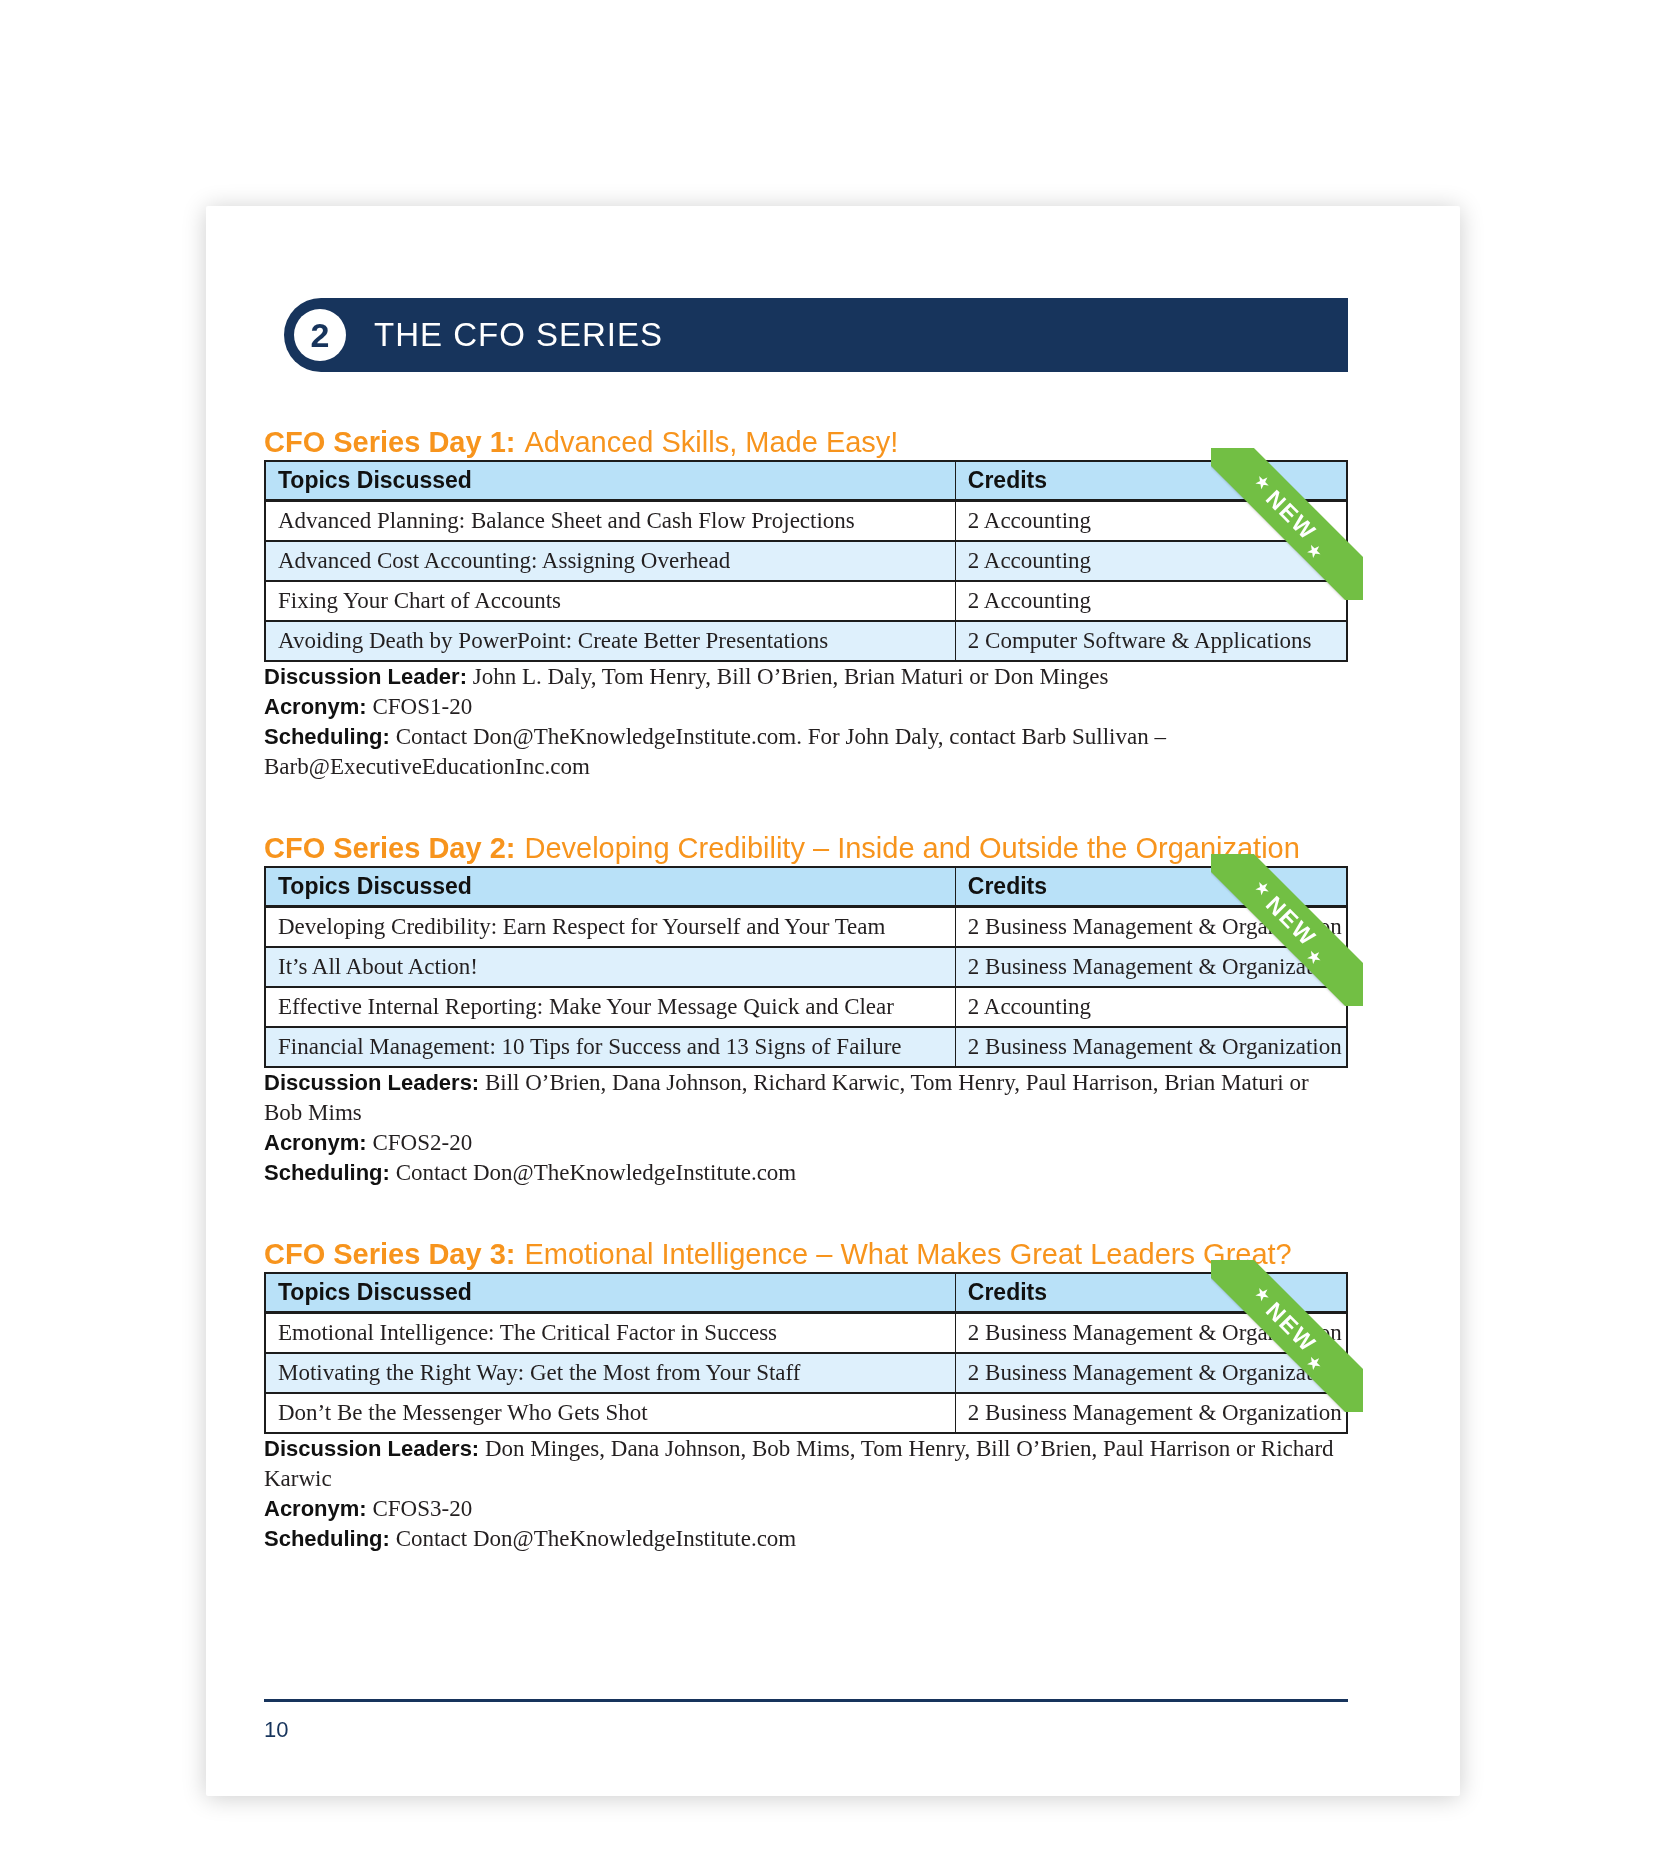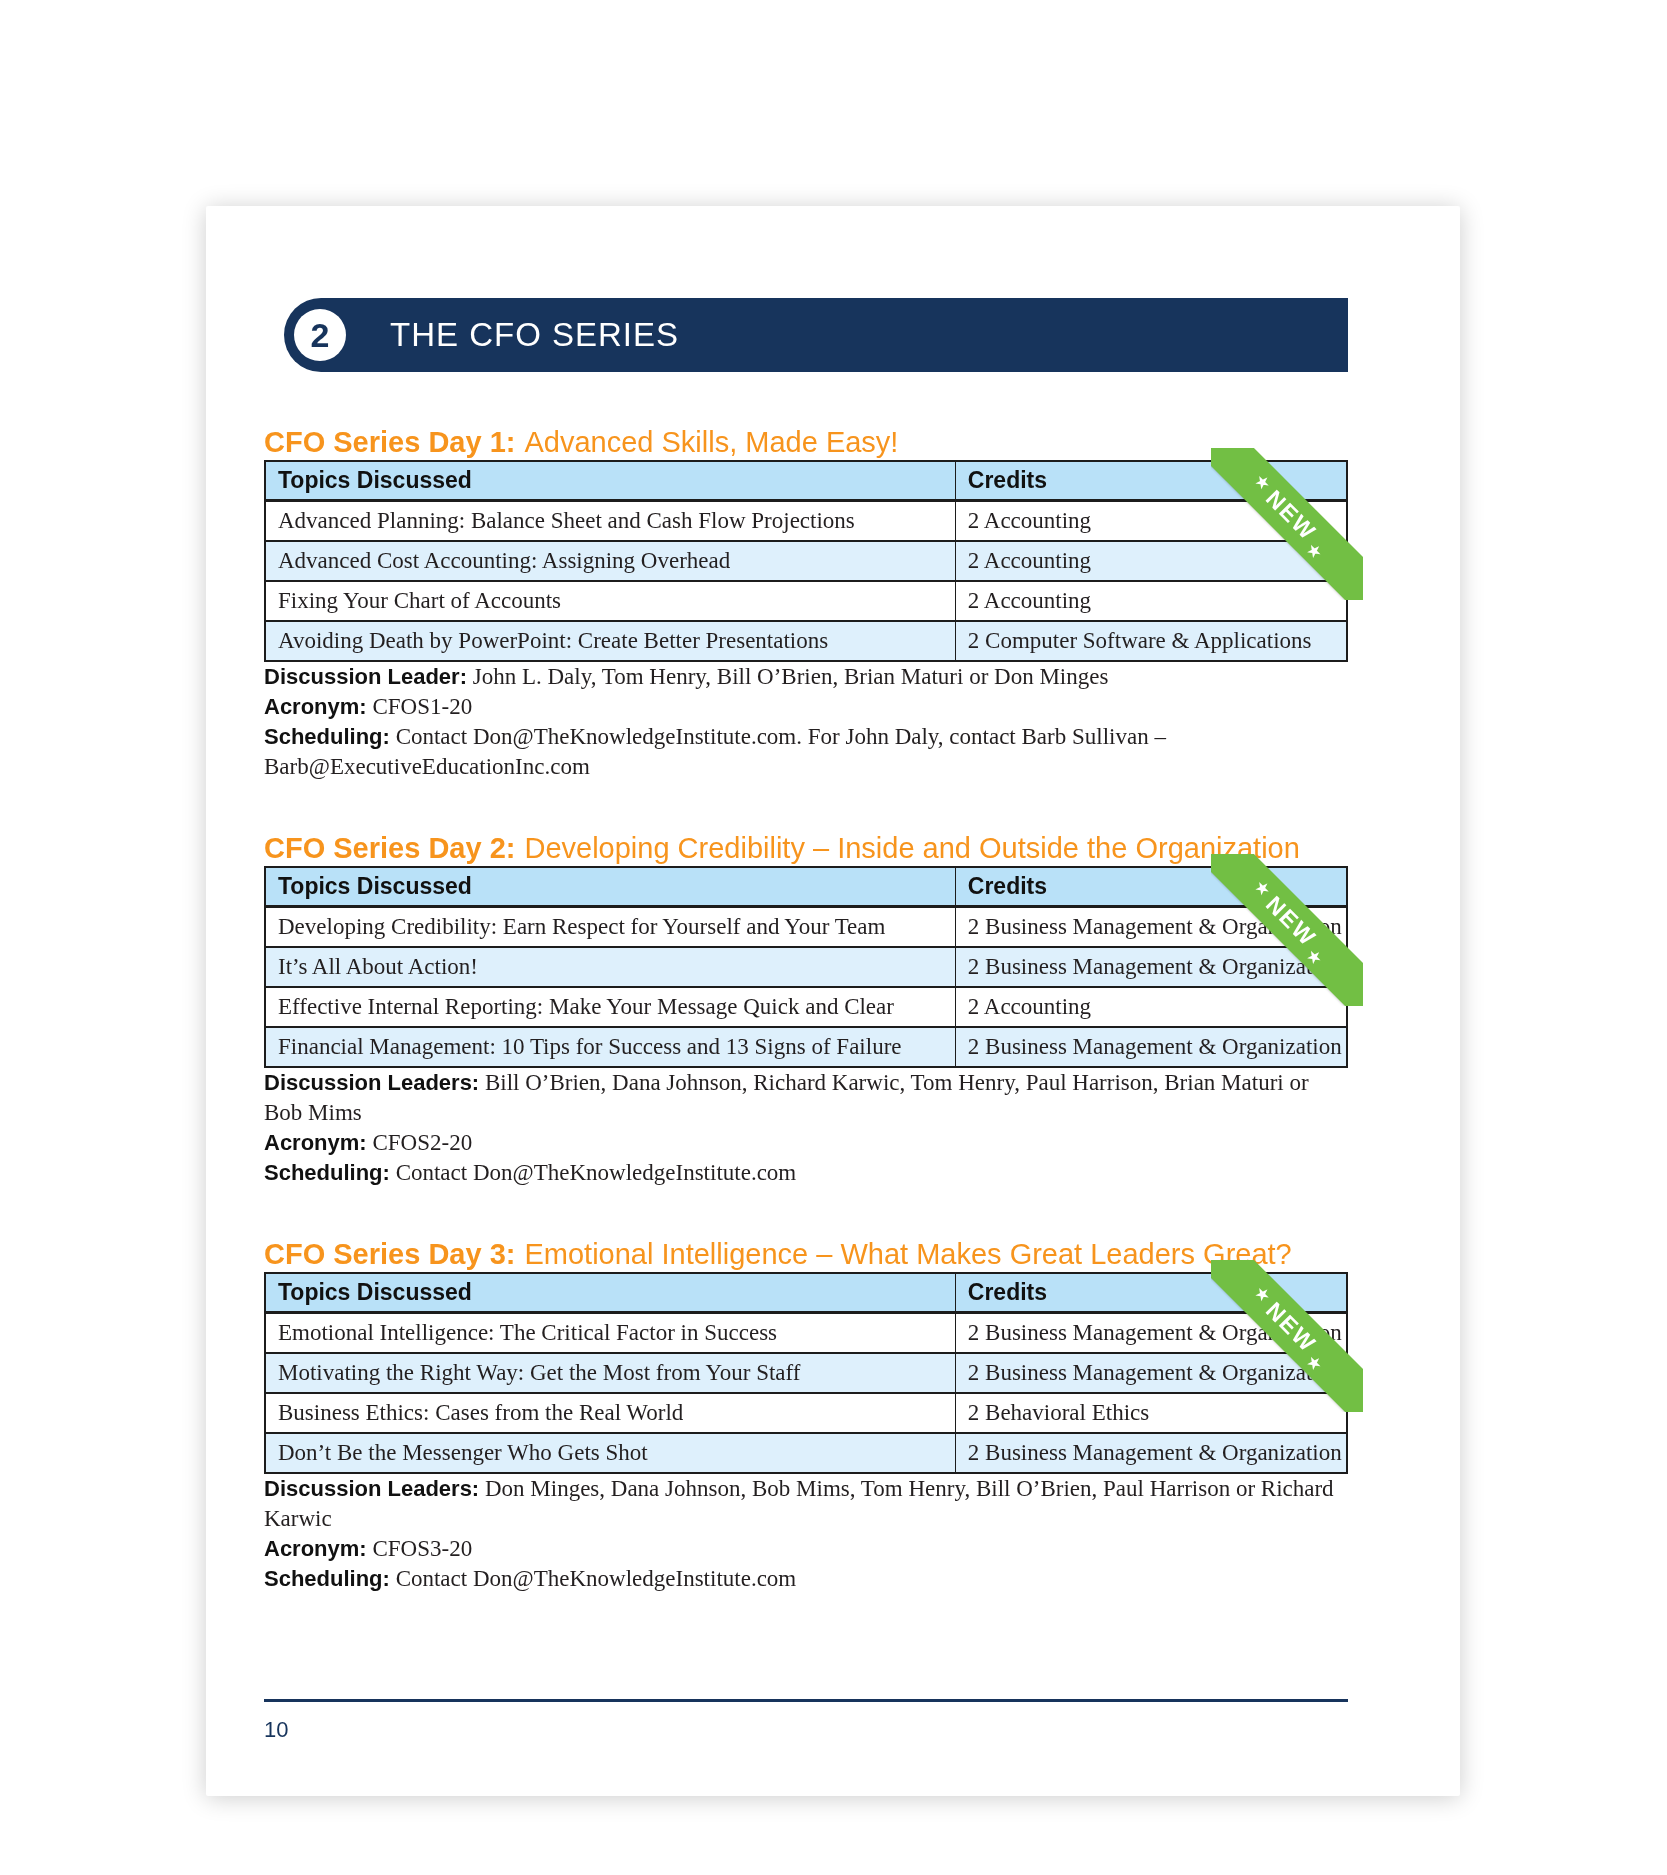--- a/index.html
+++ b/index.html
@@ -15,21 +15,21 @@
   .content { padding:0 112px 0 58px; }
 
   
   .title-bar { margin-top:92px; margin-left:20px; height:74px;
                background:#17345c; border-radius:37px 0 0 37px;
                display:flex; align-items:center; }
   .num-circle { width:52px; height:52px; margin-left:10px; border-radius:50%;
                 background:#ffffff; color:#17345c; font-weight:bold; font-size:34px;
                 display:flex; align-items:center; justify-content:center; flex:0 0 auto; }
   .page-title { color:#ffffff; font-size:33px; font-weight:400; letter-spacing:1px;
-                margin-left:44px; }
+                margin-left:28px; }
 
   
   .course { margin-top:48px; }
   .course:first-child { margin-top:52px; }
   .course-heading { font-size:29px; line-height:36px; color:#f7941d; font-weight:400; }
   .course-heading .hb { font-weight:bold; margin-right:9px; }
 
   .table-wrap { position:relative; }
   table { width:100%; border-collapse:collapse; table-layout:fixed;
           border:2px solid #1c1c1c; }
@@ -200,24 +200,20 @@
         <tbody>
                   <tr>
                     <td>Emotional Intelligence: The Critical Factor in Success</td>
                     <td>2 Business Management &amp; Organization</td>
                   </tr>
                   <tr>
                     <td>Motivating the Right Way: Get the Most from Your Staff</td>
                     <td>2 Business Management &amp; Organization</td>
                   </tr>
                   <tr>
-                    <td>Business Ethics: Cases from the Real World</td>
-                    <td>2 Behavioral Ethics</td>
-                  </tr>
-                  <tr>
                     <td>Don’t Be the Messenger Who Gets Shot</td>
                     <td>2 Business Management &amp; Organization</td>
                   </tr>
                 </tbody>
       </table>
       <div class="ribbon">
         <div class="ribbon-band">
           <span class="star l">★</span><span class="txt">NEW</span><span class="star r">★</span>
         </div>
       </div>

